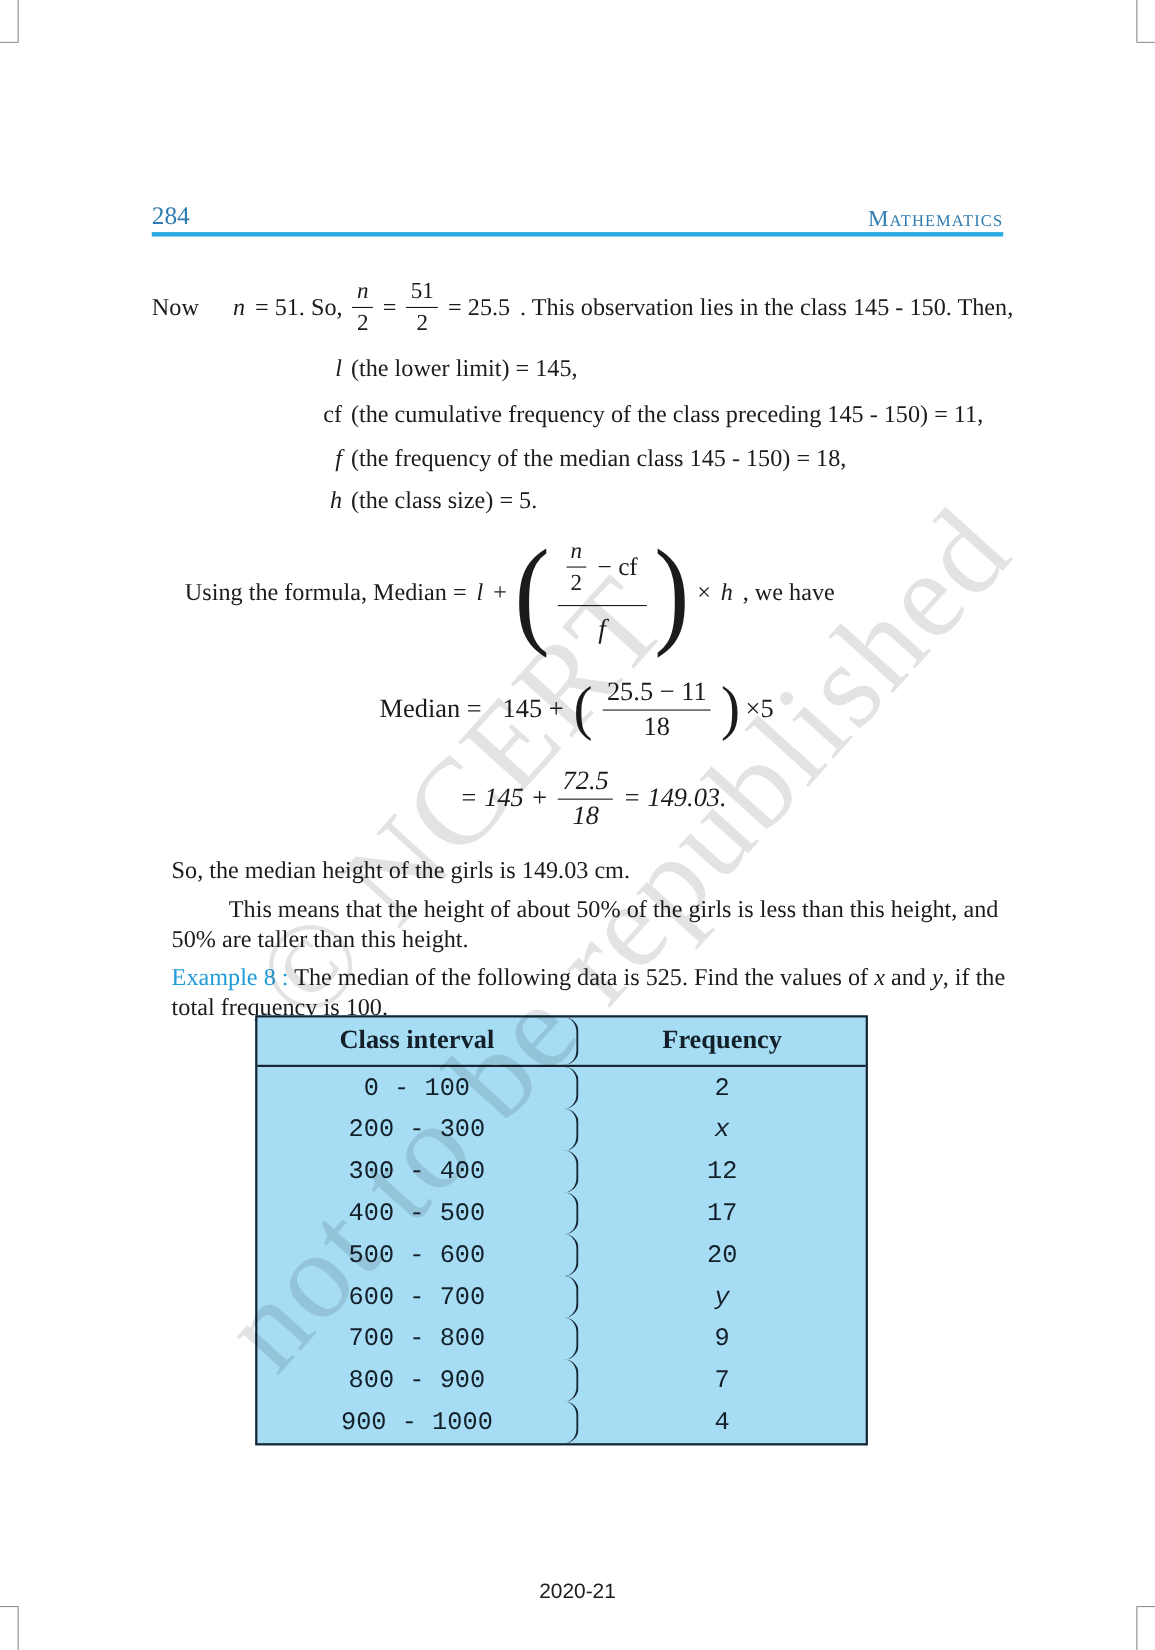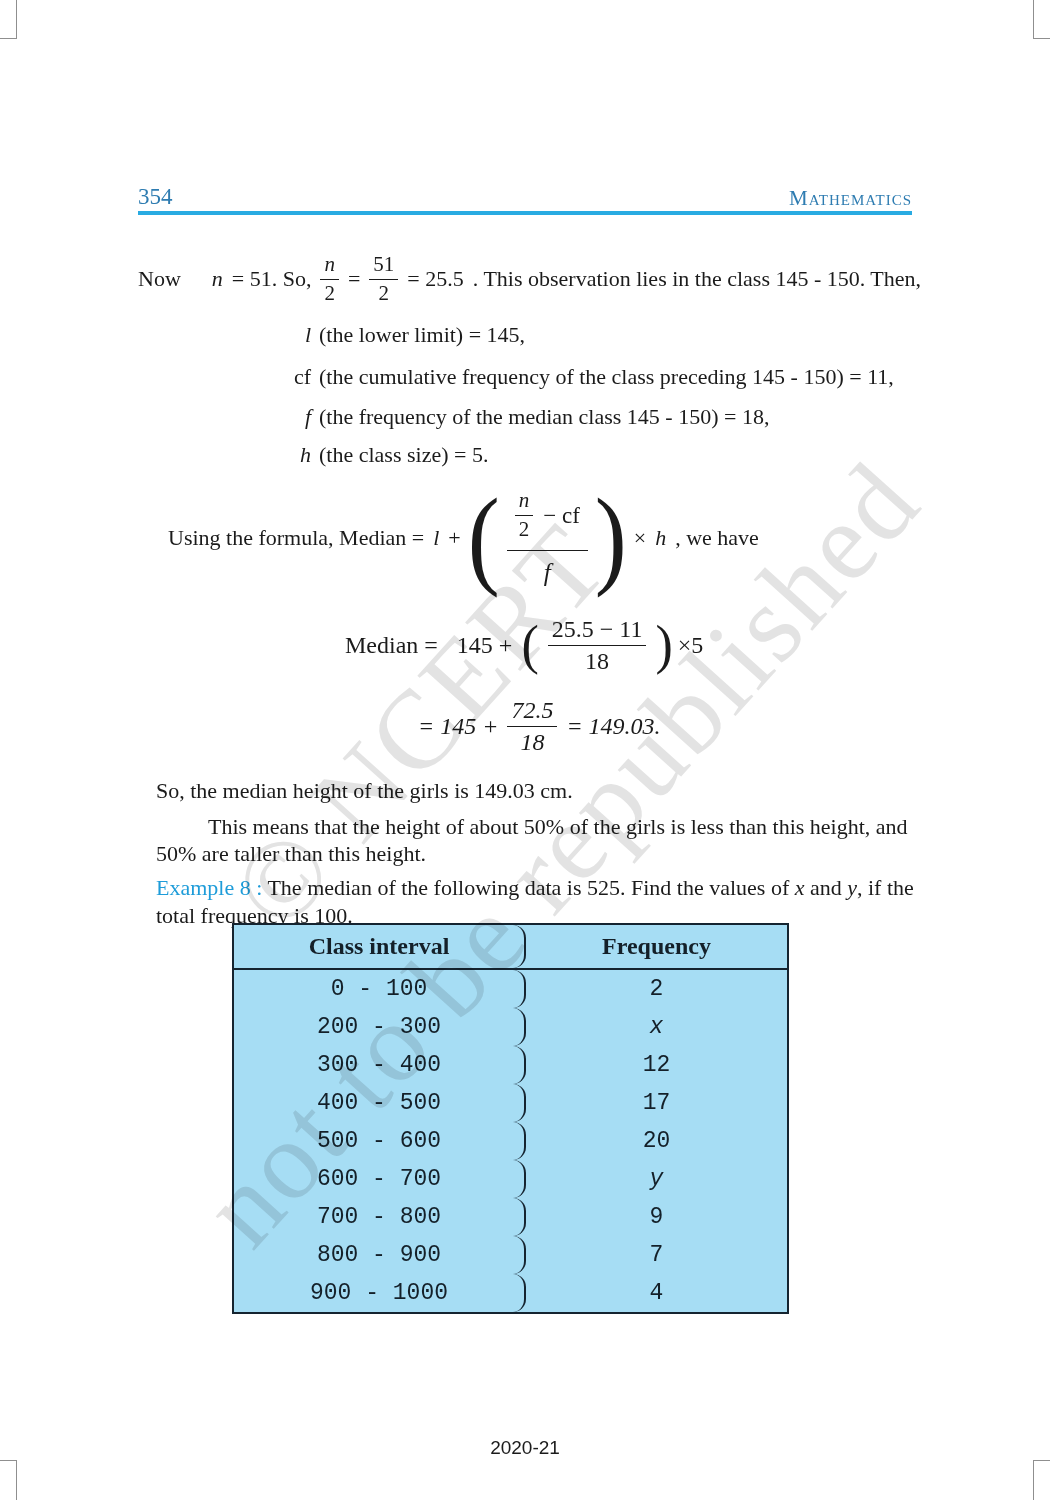--- a/index.html
+++ b/index.html
@@ -82,21 +82,21 @@
   <div class="crop" style="left:16px;top:1461px;width:1px;height:39px;"></div>
   <div class="crop" style="left:0;top:1460px;width:17px;height:1px;"></div>
   <div class="crop" style="left:1033px;top:1461px;width:1px;height:39px;"></div>
   <div class="crop" style="left:1033px;top:1460px;width:17px;height:1px;"></div>
 
   <div class="watermark">
     <div>© NCERT</div>
     <div>not to be republished</div>
   </div>
 
-  <div class="pagenum">354</div>
+  <div class="pagenum">284</div>
   <div class="subject">Mathematics</div>
   <div class="header-rule"></div>
 
   <div class="eqrow" style="left:138px;top:243px;height:72px;">
     <span style="margin-right:22px;">Now</span>
     <i>n</i>
     <span>= 51. So,</span>
     <span class="frac sm">
       <span class="fn"><i>n</i></span>
       <span class="fd">2</span>

